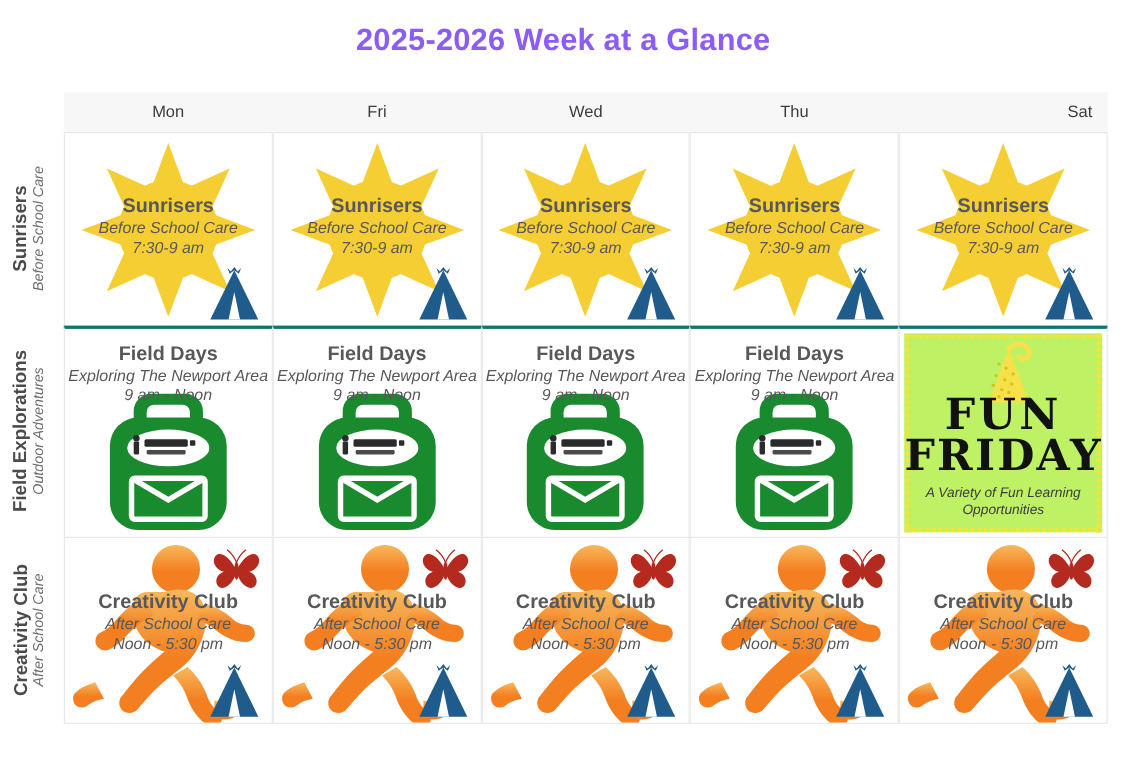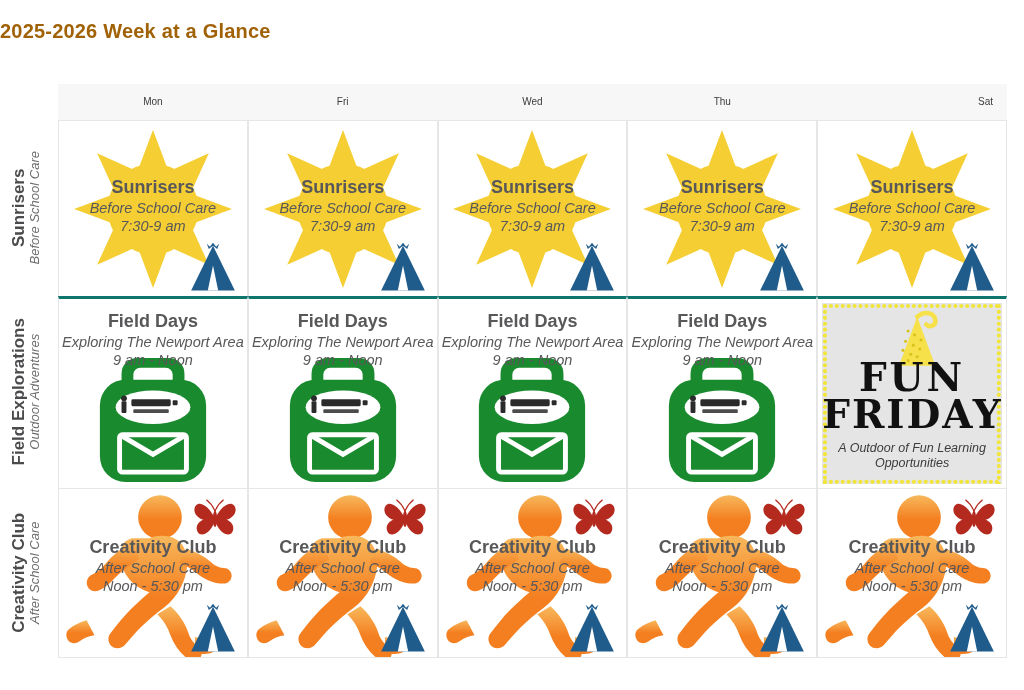--- a/index.html
+++ b/index.html
@@ -15,24 +15,24 @@
     overflow: hidden;
     position: relative;
   }
 
   
   .page-title {
     position: absolute;
     left: 0;
     top: 20px;
     width: 1024px;
-    text-align: left;
-    font-size: 20px;
+    text-align: center;
+    font-size: 28px;
     font-weight: bold;
-    color: #a16207;
+    color: #8b5cf6;
     letter-spacing: 0.2px;
   }
 
   
   .grid-wrap {
     position: absolute;
     left: 58px;
     top: 84px;
     width: 949px;
     height: 574px;
@@ -45,21 +45,21 @@
     width: 949px;
     height: 36px;
     background: #f7f7f7;
     border-bottom: 1px solid #e2e2e2;
   }
   .day-head {
     position: absolute;
     top: 0;
     height: 36px;
     line-height: 36px;
-    font-size: 10px;
+    font-size: 15px;
     color: #3c3c3c;
     text-align: center;
   }
 
   
   .band {
     position: absolute;
     left: 0;
     width: 949px;
   }
@@ -448,21 +448,21 @@
               <rect x="40" y="58" width="36" height="4" rx="1.2" opacity="0.85"></rect>
             </g>
           </svg></div>
         <div class="cell-text" style="top: 12px;">
           <div class="ct-title">Field Days</div>
           <div class="ct-sub">Exploring The Newport Area</div>
           <div class="ct-sub">9 am - Noon</div>
         </div>
       </div>
       <div class="cell" style="left: 759.2px; width: 189.8px;">
-        <div class="fun-tile" style="background: #e5e5e5;">
+        <div class="fun-tile" style="background: #bef264;">
           <svg class="fun-dots" viewBox="0 0 182 184" preserveAspectRatio="none">
             <circle cx="3" cy="3" r="2.1" fill="#f2e53a"></circle>
             <circle cx="3" cy="181" r="2.1" fill="#f2e53a"></circle>
             <circle cx="9" cy="3" r="2.1" fill="#f2e53a"></circle>
             <circle cx="9" cy="181" r="2.1" fill="#f2e53a"></circle>
             <circle cx="15" cy="3" r="2.1" fill="#f2e53a"></circle>
             <circle cx="15" cy="181" r="2.1" fill="#f2e53a"></circle>
             <circle cx="21" cy="3" r="2.1" fill="#f2e53a"></circle>
             <circle cx="21" cy="181" r="2.1" fill="#f2e53a"></circle>
             <circle cx="27" cy="3" r="2.1" fill="#f2e53a"></circle>
@@ -593,21 +593,21 @@
               <circle cx="58" cy="74" r="2.4" fill="#d8c21c"></circle>
               <circle cx="44" cy="80" r="2.4" fill="#d8c21c"></circle>
               <circle cx="56" cy="84" r="2.4" fill="#d8c21c"></circle>
               <path d="M58 12 C70 2 84 6 86 16 C88 25 78 30 72 24" fill="none" stroke="#f6e14a" stroke-width="7" stroke-linecap="round"></path>
             </svg></div>
           <div class="fun-words">
             <div class="fun-w1" style="text-transform: uppercase;">Fun</div>
             <div class="fun-w2" style="text-transform: uppercase;">Fridays</div>
           </div>
           <div class="fun-note">
-            <div>A Outdoor of Fun Learning</div>
+            <div>A Variety of Fun Learning</div>
             <div>Opportunities</div>
           </div>
         </div>
       </div>
     </div>
   <div class="band r2" id="band-2">
       <div class="cell" style="left: 0px; width: 189.8px;">
         <div class="runner-wrap"><svg viewBox="0 0 200 190" width="100%" height="100%">
             <defs>
               <linearGradient id="rg" x1="0" y1="0" x2="0" y2="1">

